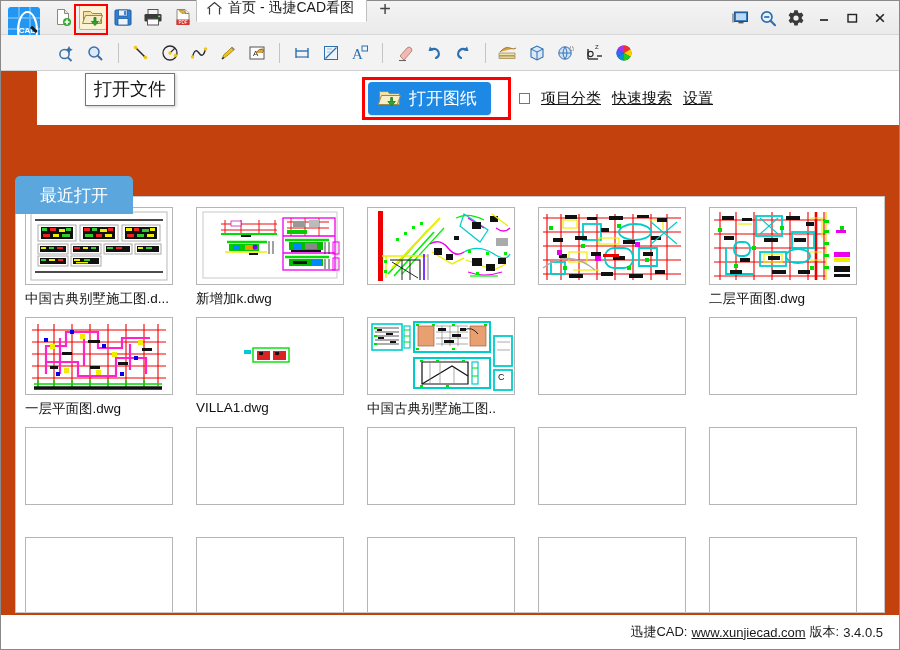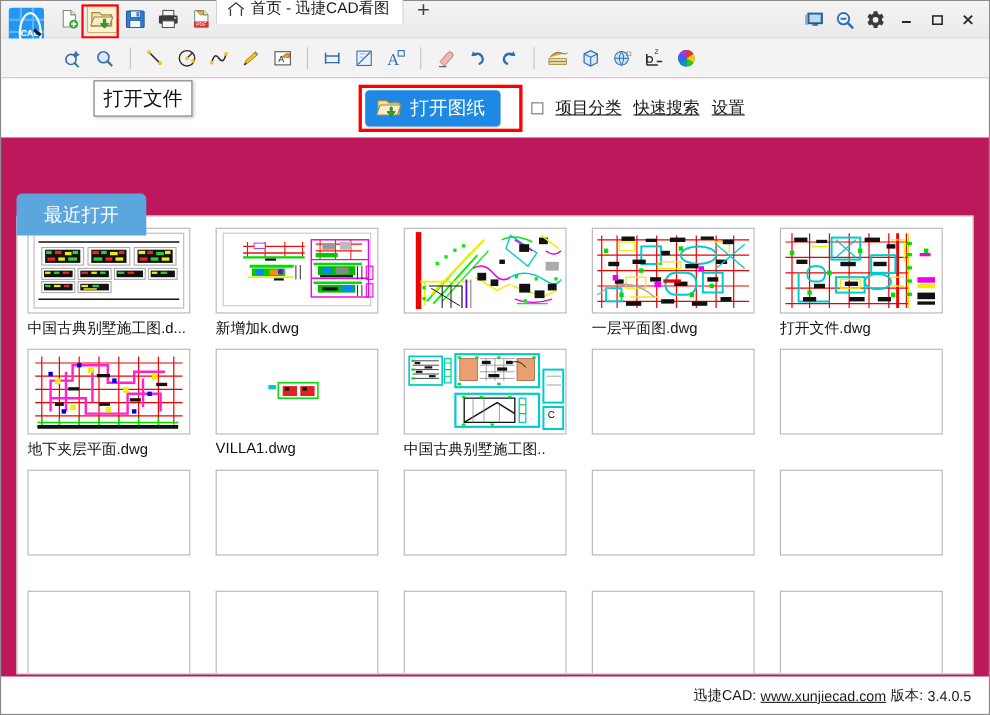--- a/index.html
+++ b/index.html
@@ -101,21 +101,22 @@
     background:#ffffff; border:1px solid #767676;
     padding:3px 8px 4px 8px; font-size:18px; color:#111;
     box-shadow:1px 1px 3px rgba(0,0,0,0.22);
     z-index:60; white-space:nowrap;
   }
 
   
   .content {
     position:relative;
     height: 578px;
-    background:#be185d;
+    background:#c2410c;
+    padding-left:36px;
   }
   .header-row {
     position:relative;
     height:54px;
     background:#ffffff;
   }
   .open-btn {
     position:absolute; left:331px; top:11px;
     height:33px; padding:0 14px 0 10px;
     background:#1e88e5; border-radius:4px;
@@ -765,21 +766,20 @@
               <g fill="#e0e">
                 <rect x="56" y="48" width="6" height="5"></rect>
                   <rect x="96" y="34" width="5" height="5"></rect>
                 <rect x="18" y="42" width="5" height="5"></rect>
               </g>
               <path d="M112 14 L138 36 M138 14 L112 36" stroke="#0cc" stroke-width="1.2"></path>
               <path d="M4 60 Q30 40 56 62" fill="none" stroke="#aaa" stroke-width="1.4"></path>
               <rect x="64" y="46" width="16" height="3" fill="#e00"></rect>
             </svg>
           </div>
-          <div class="cap">一层平面图.dwg</div>
         </div>
 
         <div class="cell">
           <div class="thumb">
             <svg width="146" height="76" viewBox="0 0 146 76">
               <g stroke="#e00" stroke-width="1.1">
                 <path d="M10 4v68 M26 4v68 M44 4v68 M62 4v68 M80 4v68 M98 4v68 M114 4v68"></path>
                 <path d="M4 12h112 M4 26h112 M4 40h112 M4 54h112 M4 68h112"></path>
               </g>
               <path d="M106 4v68" stroke="#e00" stroke-width="2.6"></path>
@@ -828,21 +828,21 @@
                 <rect x="114" y="58" width="5" height="3"></rect>
                 <rect x="130" y="18" width="4" height="4"></rect>
               </g>
               <rect x="126" y="22" width="10" height="3" fill="#e0e"></rect>
               <rect x="124" y="44" width="16" height="5" fill="#e0e"></rect>
               <rect x="124" y="50" width="16" height="4" fill="#ee0"></rect>
               <rect x="124" y="58" width="16" height="6" fill="#111"></rect>
               <rect x="124" y="66" width="16" height="3" fill="#111"></rect>
             </svg>
           </div>
-          <div class="cap">打开文件.dwg</div>
+          <div class="cap">二层平面图.dwg</div>
         </div>
 
         <div class="cell">
           <div class="thumb">
             <svg width="146" height="76" viewBox="0 0 146 76">
               <g stroke="#e00" stroke-width="1.1">
                 <path d="M12 6v62 M28 6v62 M46 6v62 M64 6v62 M82 6v62 M100 6v62 M118 6v62 M132 6v62"></path>
                 <path d="M6 12h134 M6 24h134 M6 36h134 M6 48h134 M6 60h134"></path>
               </g>
               <g stroke="#f2c" stroke-width="2.2" fill="none">
@@ -876,21 +876,21 @@
               <g fill="#111">
                 <rect x="36" y="34" width="10" height="3"></rect>
                   <rect x="62" y="22" width="12" height="3"></rect>
                 <rect x="92" y="44" width="10" height="3"></rect>
                   <rect x="116" y="30" width="10" height="3"></rect>
                 <rect x="24" y="48" width="8" height="3"></rect>
                   <rect x="64" y="48" width="10" height="3"></rect>
               </g>
             </svg>
           </div>
-          <div class="cap">地下夹层平面.dwg</div>
+          <div class="cap">一层平面图.dwg</div>
         </div>
 
         <div class="cell">
           <div class="thumb">
             <svg width="146" height="76" viewBox="0 0 146 76">
               <rect x="56" y="30" width="36" height="14" fill="none" stroke="#0d0" stroke-width="1.4"></rect>
               <rect x="60" y="33" width="13" height="9" fill="#d22"></rect>
               <rect x="76" y="33" width="13" height="9" fill="#d22"></rect>
               <rect x="62" y="34" width="4" height="3" fill="#111"></rect>
               <rect x="78" y="34" width="4" height="3" fill="#111"></rect>

